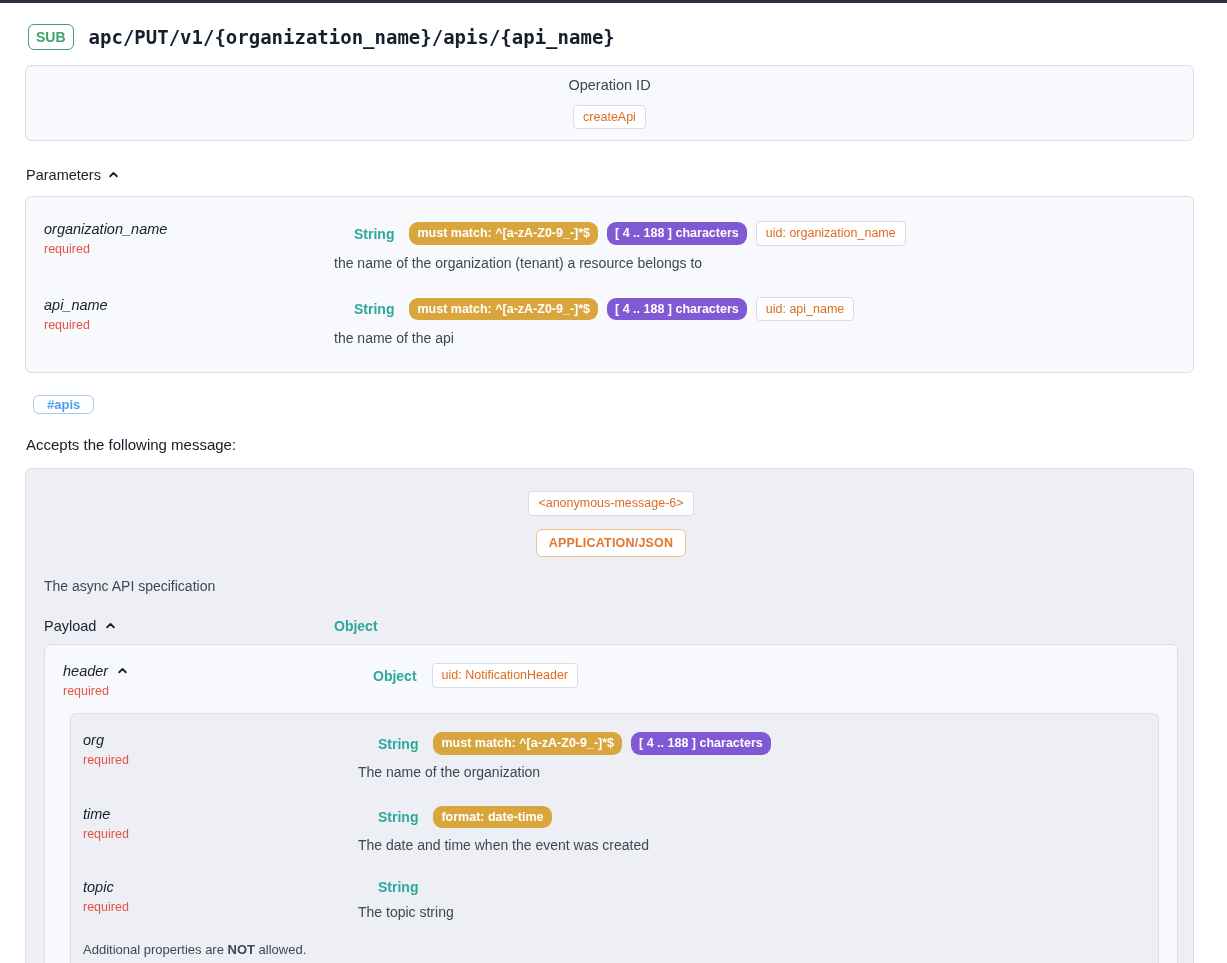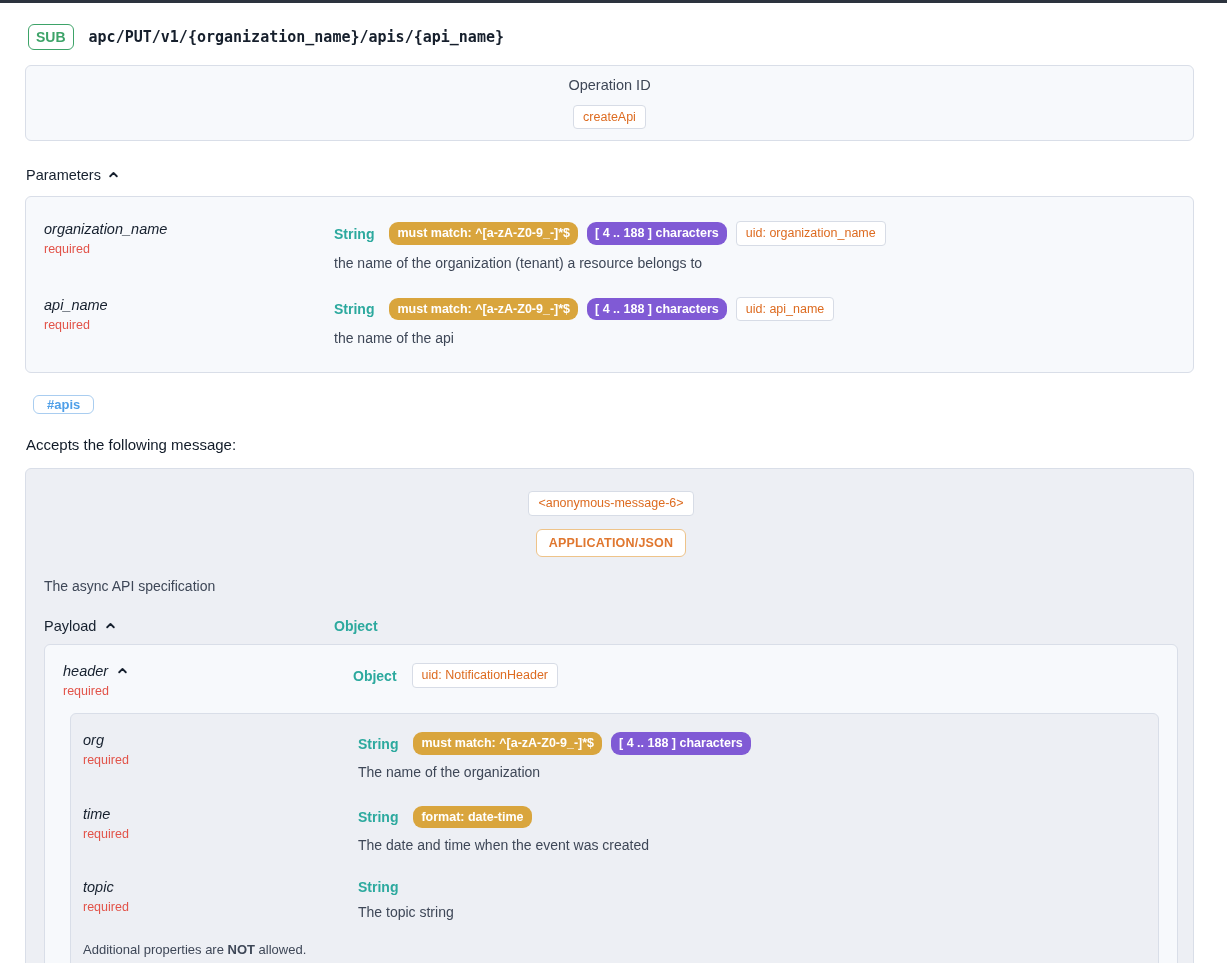--- a/index.html
+++ b/index.html
@@ -14,21 +14,21 @@
   .page { padding:17px 33px 12px 25px; width:1227px; }
 
   
   .op-header { display:flex; align-items:center; gap:15px; margin:4px 0 15px 3px; }
   .sub-badge {
     color:#3da368; border:1.5px solid #3da368; border-radius:6px;
     padding:4px 7px 3px; font-size:14px; font-weight:700; background:#fff; line-height:1.2;
   }
   .op-path {
     font-family:"DejaVu Sans Mono", monospace;
-    font-size:15px; font-weight:700; margin:0; color:#161f2c; letter-spacing:0;
+    font-size:19px; font-weight:700; margin:0; color:#161f2c; letter-spacing:0;
   }
 
   
   .panel { border:1px solid #d9dee8; border-radius:6px;flex-direction:column; }
   .panel.light { background:#f7f9fc; }
   .panel.gray  { background:#edeff4; }
 
   .opid-box { padding:11px 18px; display:flex; align-items:center; gap:12px; margin-bottom:26px; }
   .opid-label { font-size:14.5px; color:#3e4757; }
 
@@ -52,21 +52,21 @@
     font-size:14.5px; color:#16202e; margin:0 0 13px 1px; cursor:pointer;
   }
   .chev { color:#16202e; display:inline-block; }
 
   
   .schema-row { display:grid; grid-template-columns:var(--leftcol,290px) 1fr; align-items:start; }
   .prop-name { font-size:14.5px; display:inline-flex; align-items:center; gap:9px; color:#16202e; cursor:pointer; }
   .prop-name .nm { font-style:italic; }
   .prop-name .nm.plain { font-style:normal; }
   .required { color:#e25349; font-size:12.5px; margin-top:5px; }
-  .type-line { display:flex; align-items:center; gap:9px; flex-wrap:wrap; }
+  .type-line { display:flex; align-items:center; gap:9px; flex-wrap:wrap;margin-left:20px; }
   .type { color:#2ca99e; font-weight:700; font-size:14px; margin-right:6px; }
   .desc { margin-top:9px; font-size:14px; color:#3e4757; }
 
   .params-box { padding:24px 18px 26px; display:flex; flex-direction:column; gap:26px; margin-bottom:22px; }
 
   .tag-badge {
     display:inline-block; color:#4f9fe8; font-weight:700; font-size:13px;
     border:1px solid #a9cdf0; border-radius:6px; padding:1px 13px;
     margin:0 0 22px 8px; background:#fff;
   }

